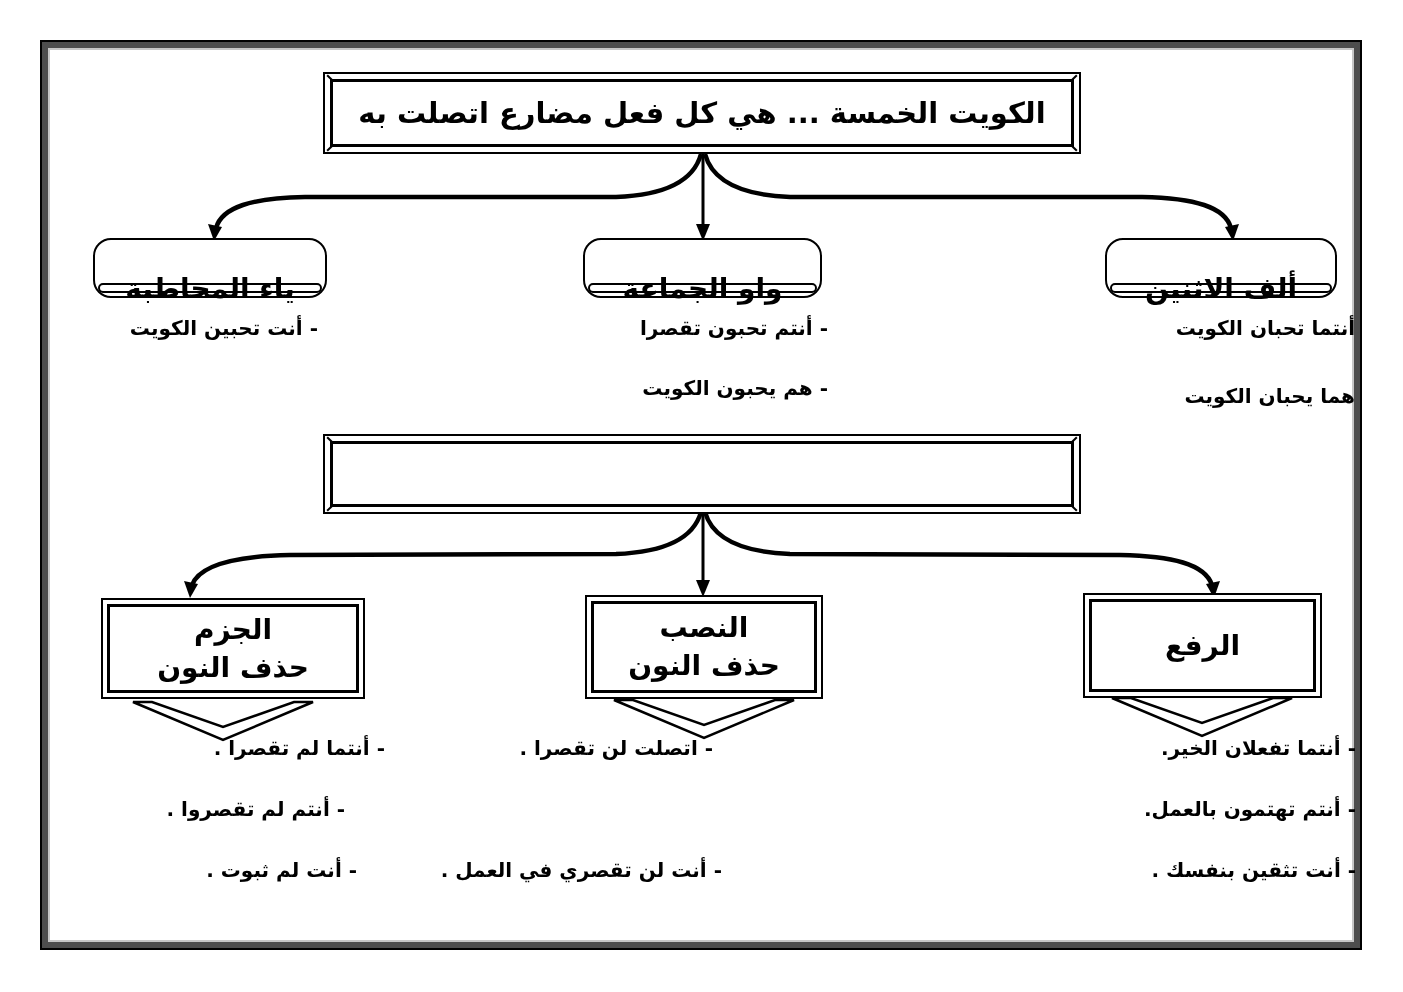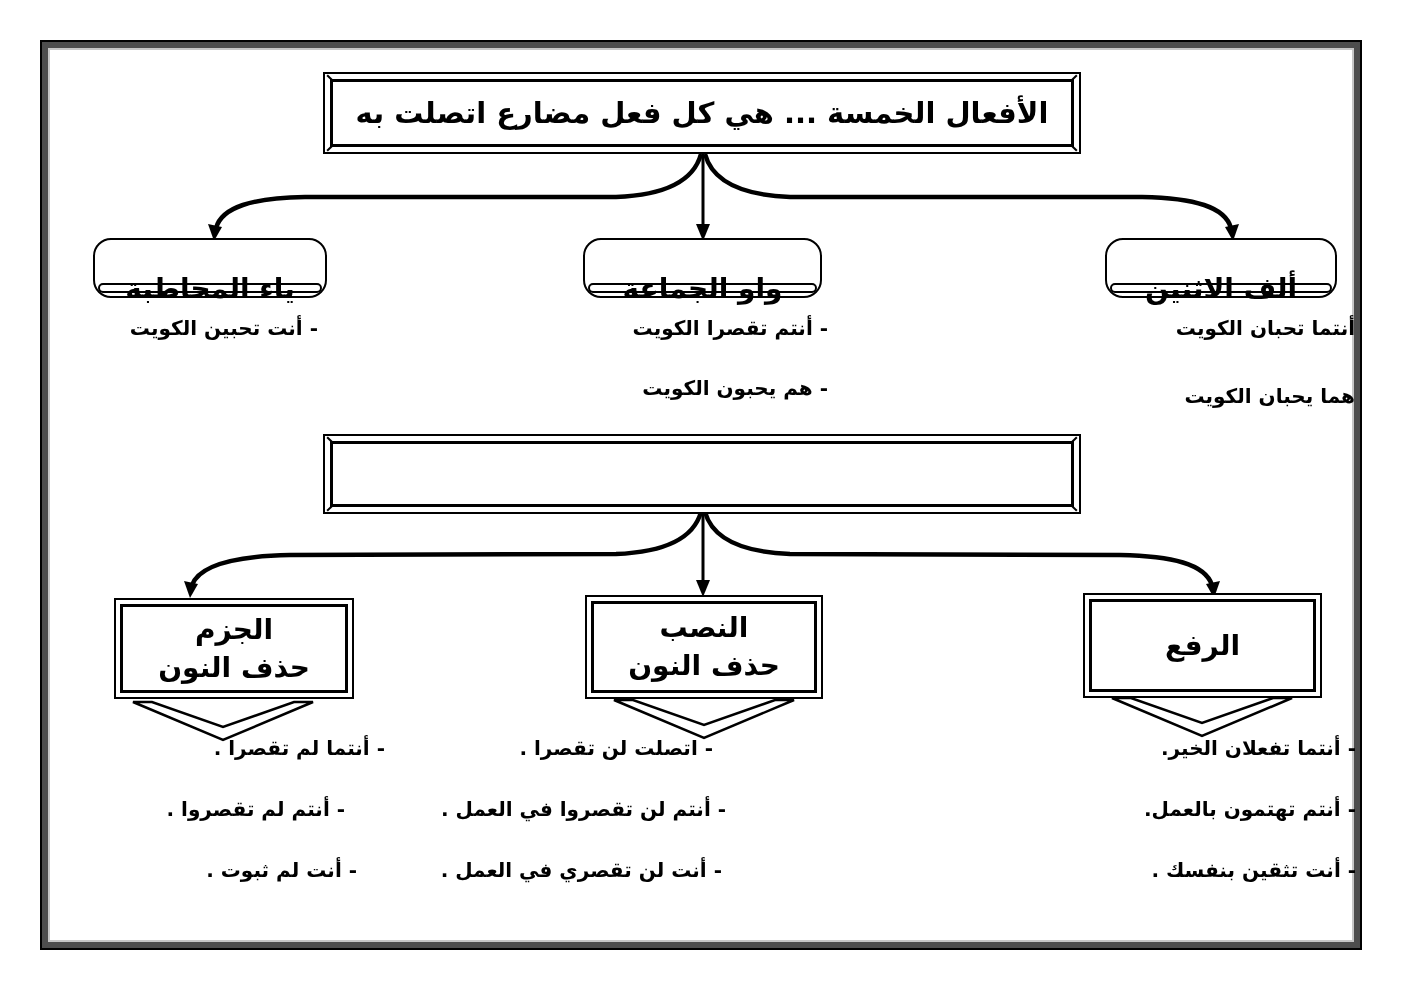--- a/index.html
+++ b/index.html
@@ -68,21 +68,21 @@
       <polygon points="1206,584 1220,581 1214,598" fill="#000" stroke="none"></polygon>
     </g>
   </svg>
 
   <div class="bevel" style="left:323px;top:72px;width:754px;height:78px">
     <div class="bevel-inner">
       <i class="bv bv-tl"></i>
       <i class="bv bv-tr"></i>
       <i class="bv bv-bl"></i>
       <i class="bv bv-br"></i>
-      <span class="bevel-text">الأفعال الخمسة ... هي كل فعل مضارع اتصلت به</span>
+      <span class="bevel-text">الكويت الخمسة ... هي كل فعل مضارع اتصلت به</span>
     </div>
   </div>
 
   <div class="pill" style="left:1105px;top:238px;width:232px">
     <div class="pill-inner">
       <span class="pill-text">ألف الاثنين</span>
     </div>
   </div>
   <div class="pill" style="left:583px;top:238px;width:239px">
     <div class="pill-inner">
@@ -90,21 +90,21 @@
     </div>
   </div>
   <div class="pill" style="left:93px;top:238px;width:234px">
     <div class="pill-inner">
       <span class="pill-text">ياء المخاطبة</span>
     </div>
   </div>
 
   <div class="ex" style="top:308px;right:48px">أنتما تحبان الكويت</div>
   <div class="ex" style="top:376px;right:48px">هما يحبان الكويت</div>
-  <div class="ex" style="top:308px;right:575px">- أنتم تقصرا الكويت</div>
+  <div class="ex" style="top:308px;right:575px">- أنتم تحبون تقصرا</div>
   <div class="ex" style="top:368px;right:575px">- هم يحبون الكويت</div>
   <div class="ex" style="top:308px;right:1085px">- أنت تحبين الكويت</div>
 
   <div class="bevel" style="left:323px;top:434px;width:754px;height:76px">
     <div class="bevel-inner">
       <i class="bv bv-tl"></i>
       <i class="bv bv-tr"></i>
       <i class="bv bv-bl"></i>
       <i class="bv bv-br"></i>
     </div>
@@ -114,21 +114,21 @@
     <div class="cat-inner">
       <div class="cat-line">الرفع</div>
     </div>
   </div>
   <div class="cat" style="left:585px;top:595px;width:238px;height:104px">
     <div class="cat-inner">
       <div class="cat-line">النصب</div>
       <div class="cat-line">حذف النون</div>
     </div>
   </div>
-  <div class="cat" style="left:114px;top:598px;width:240px;height:101px">
+  <div class="cat" style="left:101px;top:598px;width:264px;height:101px">
     <div class="cat-inner">
       <div class="cat-line">الجزم</div>
       <div class="cat-line">حذف النون</div>
     </div>
   </div>
 
   <svg class="abs" style="left:1107px;top:696px" width="190" height="44" viewBox="0 0 190 44">
     <polygon points="5,2 95,40 185,2 166,2 95,27 24,2" fill="#fff" stroke="#000" stroke-width="2.5"></polygon>
   </svg>
   <svg class="abs" style="left:609px;top:698px" width="190" height="44" viewBox="0 0 190 44">
@@ -136,20 +136,19 @@
   </svg>
   <svg class="abs" style="left:128px;top:700px" width="190" height="44" viewBox="0 0 190 44">
     <polygon points="5,2 95,40 185,2 166,2 95,27 24,2" fill="#fff" stroke="#000" stroke-width="2.5"></polygon>
   </svg>
 
   <div class="ex" style="top:728px;right:47px">- أنتما تفعلان الخير.</div>
   <div class="ex" style="top:789px;right:47px">- أنتم تهتمون بالعمل.</div>
   <div class="ex" style="top:850px;right:47px">- أنت تثقين بنفسك .</div>
 
   <div class="ex" style="top:728px;right:690px">- اتصلت لن تقصرا .</div>
-  <div class="ex" style="top:789px;right:677px">- أنتم لن تقصروا في العمل .</div>
   <div class="ex" style="top:850px;right:681px">- أنت لن تقصري في العمل .</div>
 
   <div class="ex" style="top:728px;right:1018px">- أنتما لم تقصرا .</div>
   <div class="ex" style="top:789px;right:1058px">- أنتم لم تقصروا .</div>
   <div class="ex" style="top:850px;right:1046px">- أنت لم ثبوت .</div>
 
 </div>
 
 </body></html>

